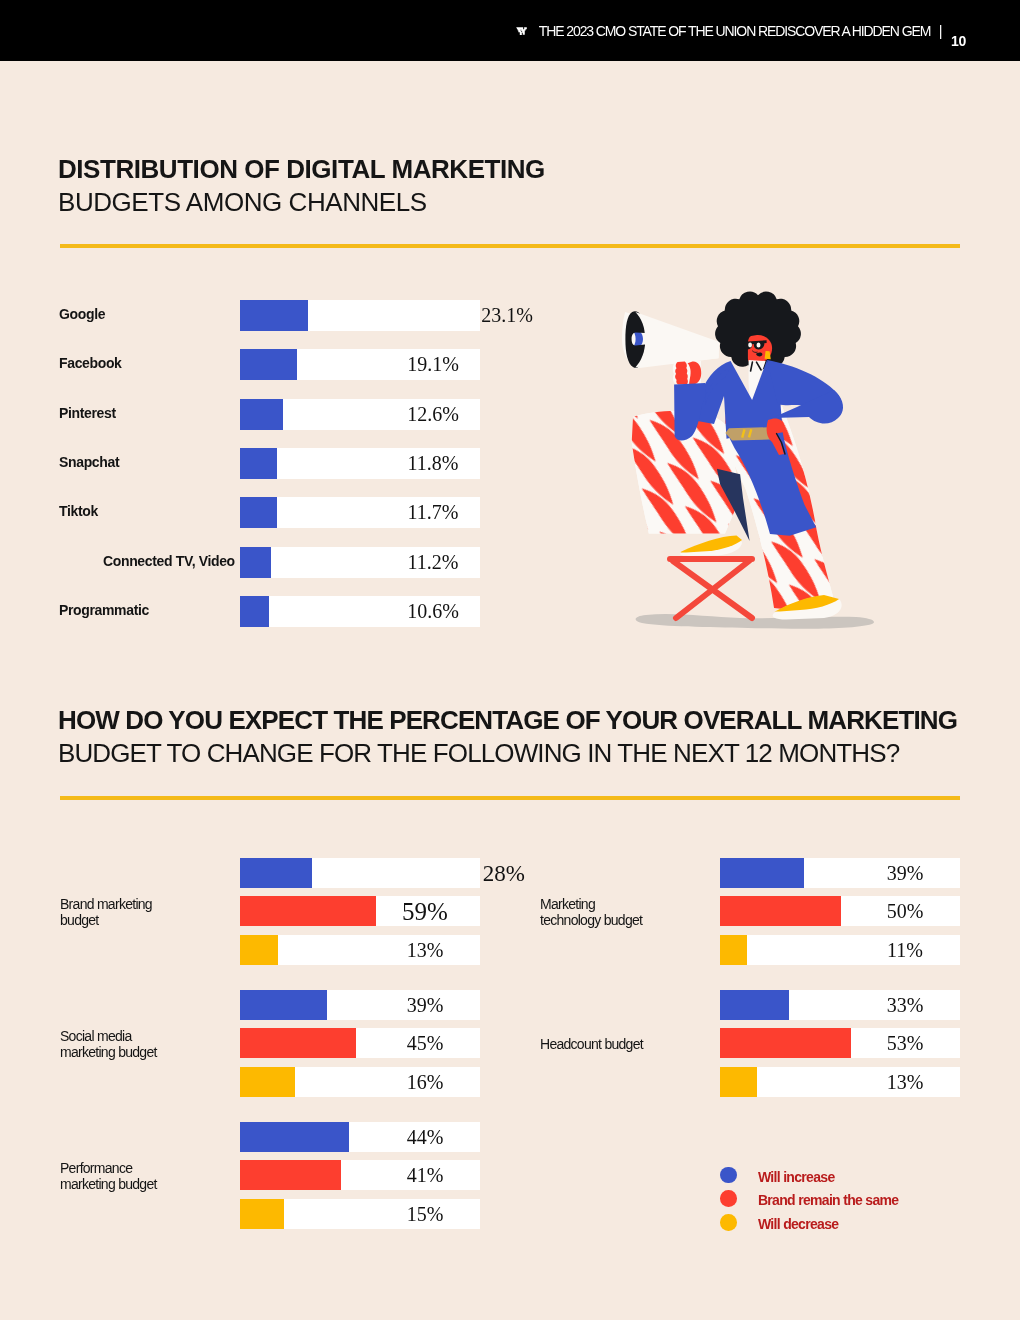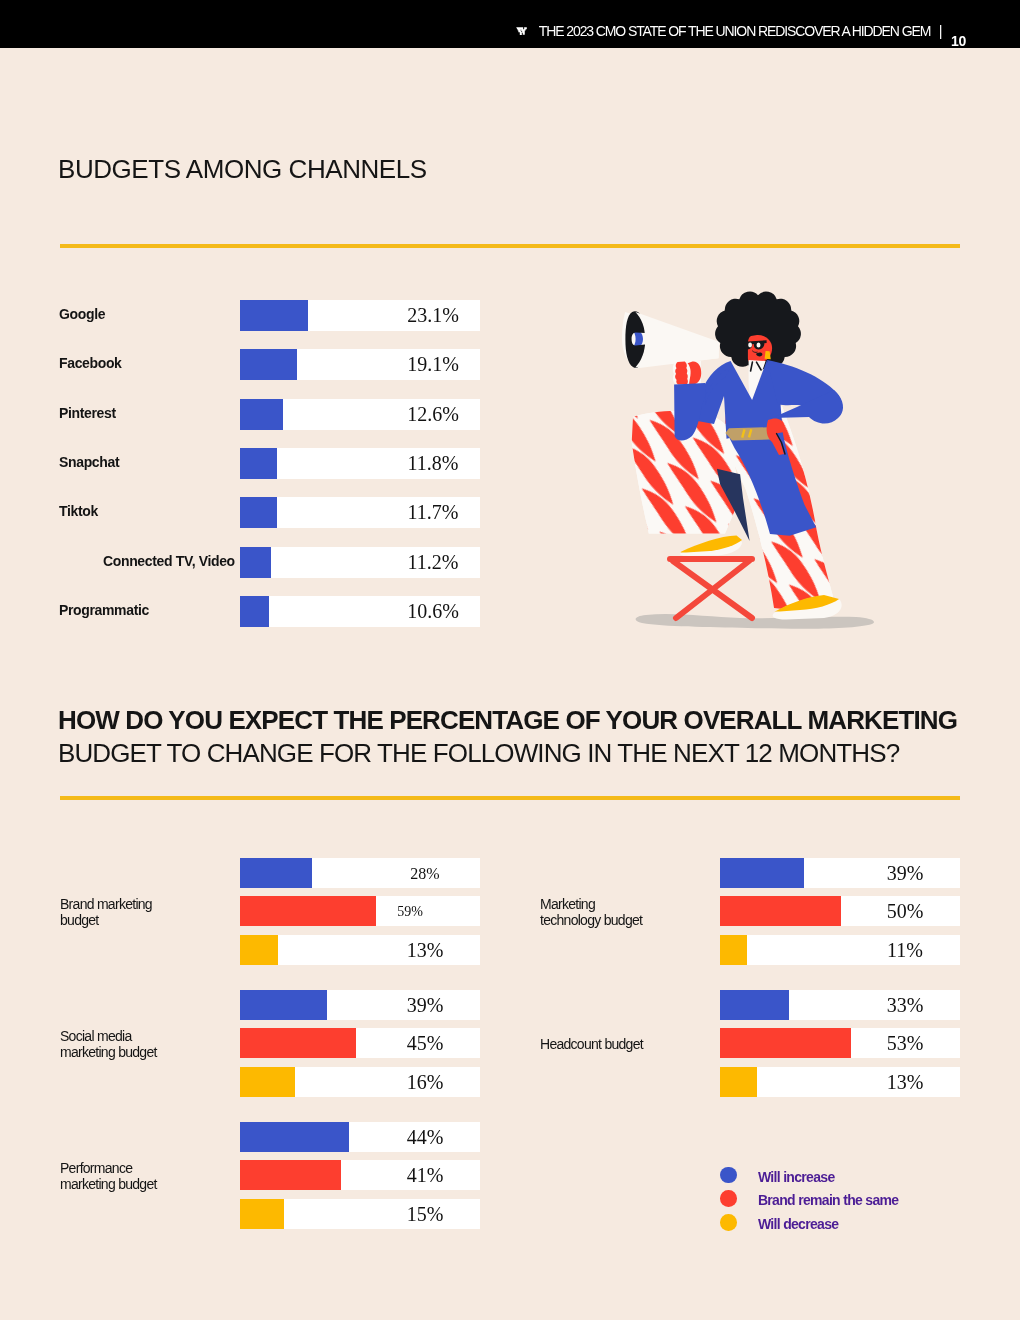--- a/index.html
+++ b/index.html
@@ -1,20 +1,20 @@
 <!DOCTYPE html>
 <html><head>
 <meta charset="utf-8">
 <title>Distribution of Digital Marketing Budgets Among Channels</title>
 <style>
   html,body{margin:0;padding:0;}
   body{width:1020px;height:1320px;background:#F6EAE0;font-family:"Liberation Sans",sans-serif;overflow:hidden;position:relative;-webkit-font-smoothing:antialiased;}
 
   
-  #topbar{position:absolute;left:0;top:0;width:1020px;height:48px;background:#000000;}
+  #topbar{position:absolute;left:0;top:0;width:1020px;height:61px;background:#000000;}
   #topbar .inner{position:absolute;right:54px;top:0;height:61px;display:flex;align-items:center;}
   #topbar .mark{width:13.2px;height:9.8px;margin-right:10.6px;}
   #topbar .runhead{color:#ffffff;font-size:14px;letter-spacing:-1.1px;font-weight:400;white-space:nowrap;}
   #topbar .sep{color:#ffffff;font-size:14.5px;font-weight:400;margin:0 8.5px 0 8.5px;}
   #topbar .pg{color:#ffffff;font-size:14px;font-weight:700;letter-spacing:-0.3px;margin-top:21px;}
 
   
   .sec-head{position:absolute;left:58px;}
   .sec-head .l1{font-size:26px;font-weight:700;color:#151515;line-height:33px;white-space:nowrap;}
   .sec-head .l2{font-size:26px;font-weight:400;color:#151515;line-height:33px;white-space:nowrap;}
@@ -31,21 +31,21 @@
   .fill{position:absolute;}
   .val{position:absolute;font-family:"Liberation Serif",serif;color:#121212;text-align:right;}
 
   
   .g-label{position:absolute;font-size:14px;font-weight:400;color:#141414;line-height:15.9px;letter-spacing:-0.72px;}
 
   
   #legend{position:absolute;left:720px;top:1166.6px;}
   .lg-item{position:relative;height:23.7px;}
   .lg-dot{position:absolute;left:0;top:0;width:16.6px;height:16.6px;border-radius:50%;}
-  .lg-txt{position:absolute;left:37.9px;top:2.2px;font-size:14px;font-weight:700;color:#4c1d95;letter-spacing:-0.68px;white-space:nowrap;}
+  .lg-txt{position:absolute;left:37.9px;top:2.2px;font-size:14px;font-weight:700;color:#b91c1c;letter-spacing:-0.68px;white-space:nowrap;}
 
   
   #illus{position:absolute;left:612px;top:272px;width:276px;height:362px;}
 </style>
 </head>
 <body>
 
 <div id="topbar">
   <div class="inner">
     <svg class="mark" viewBox="0 0 17 13" aria-hidden="true">
@@ -53,29 +53,30 @@
       <rect x="7.1" y="4.9" width="1.1" height="1.1" fill="#000000"></rect>
       <rect x="8.0" y="6.9" width="1.2" height="1.2" fill="#000000"></rect>
     </svg>
     <span class="runhead">THE 2023 CMO STATE OF THE UNION REDISCOVER A HIDDEN GEM</span>
     <span class="sep">|</span>
     <span class="pg">10</span>
   </div>
 </div>
 
 <div class="sec-head" id="head1">
+  <div class="l1">DISTRIBUTION OF DIGITAL MARKETING</div>
   <div class="l2">BUDGETS AMONG CHANNELS</div>
 </div>
 <div class="rule" id="rule1"></div>
 
 <div id="chart1">
     <div class="c1label" style="top: 306px;">Google</div>
     <div class="trk" style="left: 240px; top: 300px; width: 240px; height: 31px;"></div>
     <div class="fill" style="left: 240px; top: 300px; width: 68px; height: 31px; background: rgb(58, 85, 201);"></div>
-    <div class="val" style="left: 333px; top: 305px; width: 200px; font-size: 20px; line-height: 21px; text-align: center;">23.1%</div>
+    <div class="val" style="left: 333px; top: 305px; width: 200px; font-size: 20px; line-height: 21px; text-align: right;">23.1%</div>
     <div class="c1label" style="top: 355px;">Facebook</div>
     <div class="trk" style="left: 240px; top: 349px; width: 240px; height: 31px;"></div>
     <div class="fill" style="left: 240px; top: 349px; width: 57px; height: 31px; background: rgb(58, 85, 201);"></div>
     <div class="val" style="left: 333px; top: 354px; width: 200px; font-size: 20px; line-height: 21px; text-align: center;">19.1%</div>
     <div class="c1label" style="top: 405px;">Pinterest</div>
     <div class="trk" style="left: 240px; top: 399px; width: 240px; height: 31px;"></div>
     <div class="fill" style="left: 240px; top: 399px; width: 43px; height: 31px; background: rgb(58, 85, 201);"></div>
     <div class="val" style="left: 333px; top: 404px; width: 200px; font-size: 20px; line-height: 21px; text-align: center;">12.6%</div>
     <div class="c1label" style="top: 454px;">Snapchat</div>
     <div class="trk" style="left: 240px; top: 448px; width: 240px; height: 31px;"></div>
@@ -101,24 +102,24 @@
 </div>
 <div class="rule" id="rule2"></div>
 
 <div id="chart2">
     <div class="g-label" style="left: 60px; top: 897.2px;">
       <div>Brand marketing</div>
       <div>budget</div>
     </div>
     <div class="trk" style="left: 240px; top: 858px; width: 240px; height: 30px;"></div>
     <div class="fill" style="left: 240px; top: 858px; width: 72px; height: 30px; background: rgb(58, 85, 201);"></div>
-    <div class="val" style="left: 325px; top: 863px; width: 200px; font-size: 16px; line-height: 21px; text-align: center;">28%</div>
+    <div class="val" style="left: 325px; top: 863px; width: 200px; font-size: 23px; line-height: 21px; ">28%</div>
     <div class="trk" style="left: 240px; top: 896px; width: 240px; height: 30px;"></div>
     <div class="fill" style="left: 240px; top: 896px; width: 136px; height: 30px; background: rgb(253, 62, 47);"></div>
-    <div class="val" style="left: 310px; top: 901px; width: 200px; font-size: 14px; line-height: 21px; text-align: center;">59%</div>
+    <div class="val" style="left: 325px; top: 901px; width: 200px; font-size: 25px; line-height: 21px; text-align: center;">59%</div>
     <div class="trk" style="left: 240px; top: 935px; width: 240px; height: 30px;"></div>
     <div class="fill" style="left: 240px; top: 935px; width: 38px; height: 30px; background: rgb(253, 185, 0);"></div>
     <div class="val" style="left: 325px; top: 940px; width: 200px; font-size: 20px; line-height: 21px; text-align: center;">13%</div>
     <div class="g-label" style="left: 60px; top: 1029.2px;">
       <div>Social media</div>
       <div>marketing budget</div>
     </div>
     <div class="trk" style="left: 240px; top: 990px; width: 240px; height: 30px;"></div>
     <div class="fill" style="left: 240px; top: 990px; width: 87px; height: 30px; background: rgb(58, 85, 201);"></div>
     <div class="val" style="left: 325px; top: 995px; width: 200px; font-size: 20px; line-height: 21px; text-align: center;">39%</div>

